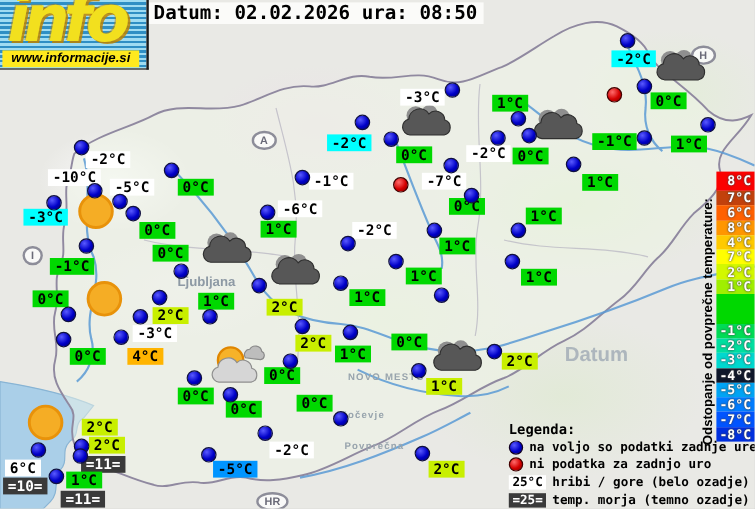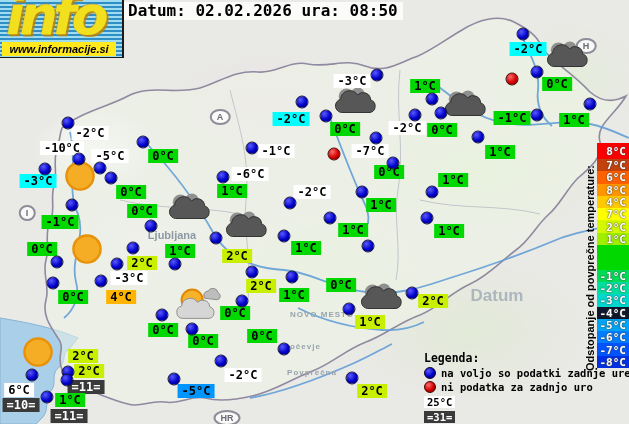--- a/index.html
+++ b/index.html
@@ -332,19 +332,21 @@
     <div class="lrow">
       <span class="ldot blue"></span>
       <span>na voljo so podatki zadnje ure</span>
     </div>
     <div class="lrow">
       <span class="ldot red"></span>
       <span>ni podatka za zadnjo uro</span>
     </div>
     <div class="lrow">
       <span class="chipw">25°C</span>
+      <span>hribi / gore (belo ozadje)</span>
     </div>
     <div class="lrow">
-      <span class="chipd">=31=</span>
+      <span class="chipd">=25=</span>
+      <span>temp. morja (temno ozadje)</span>
     </div>
   </div>
 
 </div>
 
 </body></html>

